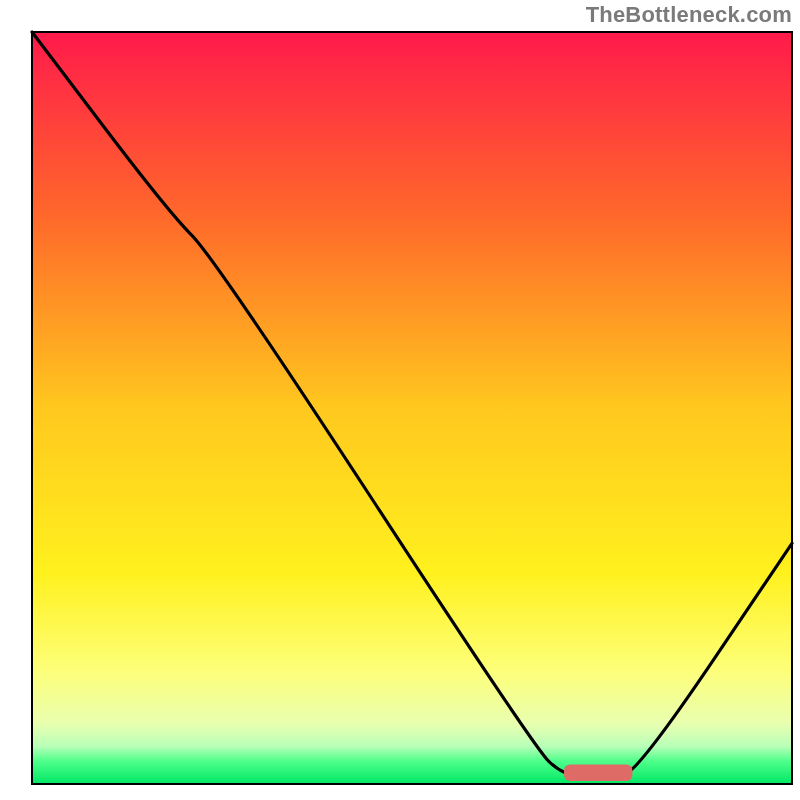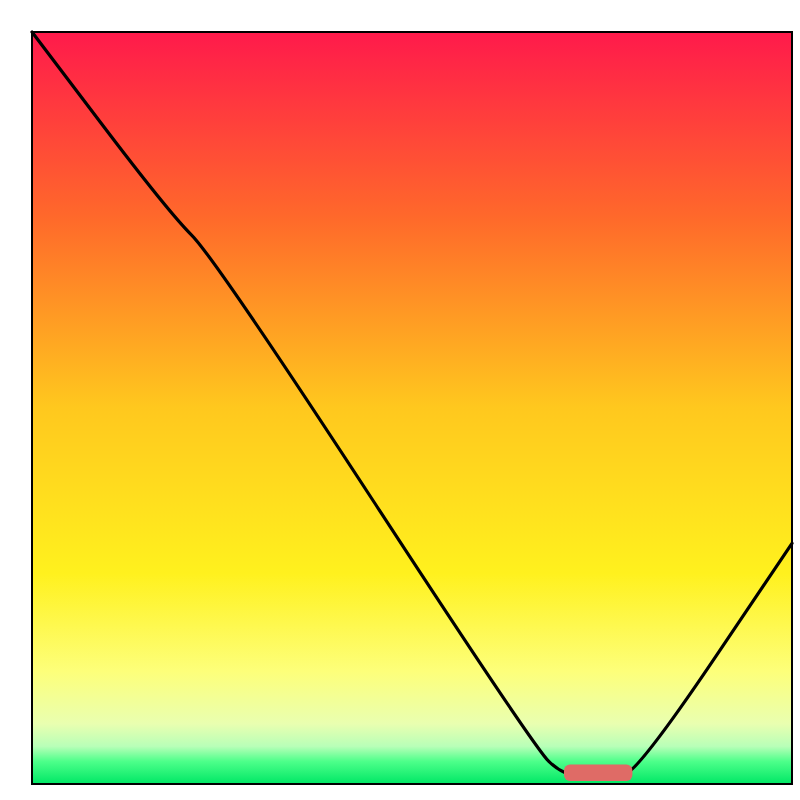--- a/index.html
+++ b/index.html
@@ -28,20 +28,21 @@
   svg.plot {
     position: absolute;
     left: 0;
     top: 0;
   }
 </style>
 </head>
 <body>
 
 <div class="frame">
+  <div class="watermark">TheBottleneck.com</div>
 
   <svg class="plot" width="800" height="800" viewBox="0 0 800 800">
     <defs>
       <linearGradient id="bg-grad" x1="0" y1="0" x2="0" y2="1">
           <stop offset="0%" stop-color="#ff1a4b"></stop>
           <stop offset="25%" stop-color="#ff6a2a"></stop>
           <stop offset="50%" stop-color="#ffc81e"></stop>
           <stop offset="72%" stop-color="#fff11e"></stop>
           <stop offset="85%" stop-color="#fdff7a"></stop>
           <stop offset="92%" stop-color="#e9ffb0"></stop>

